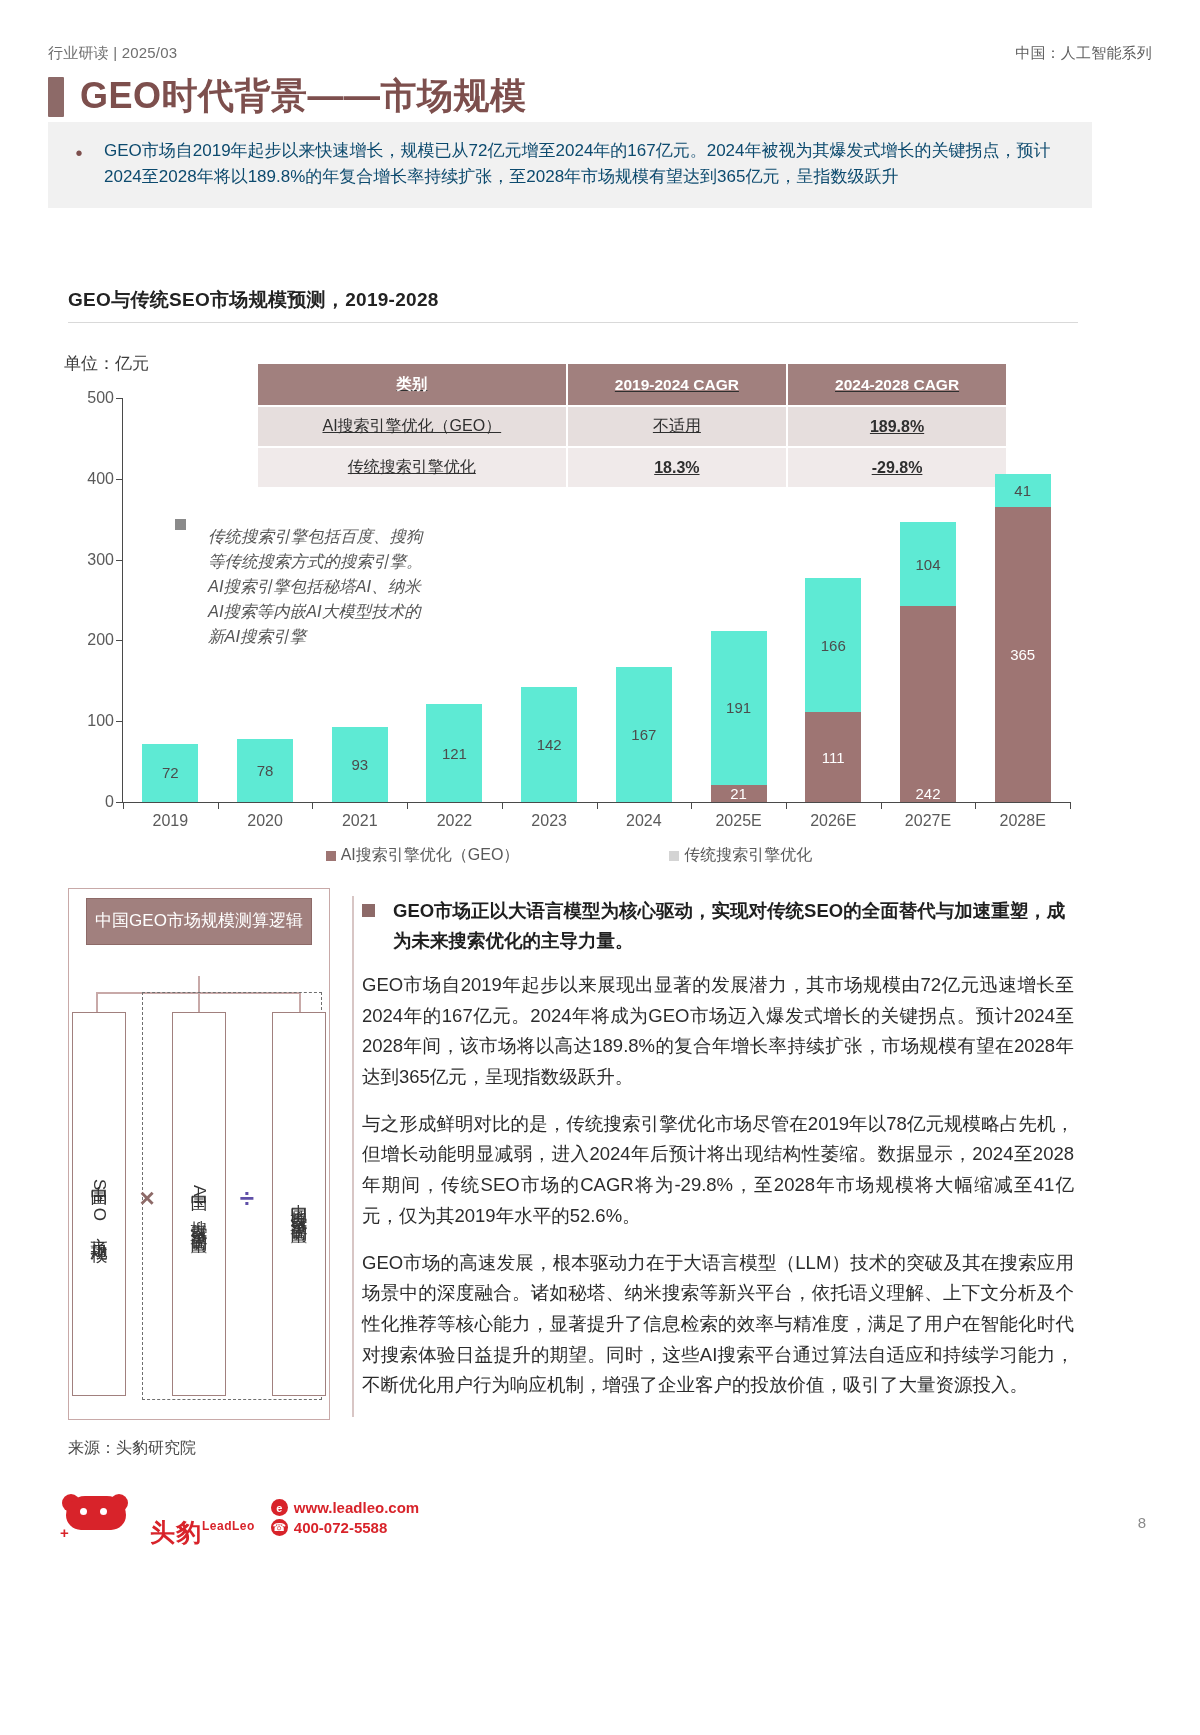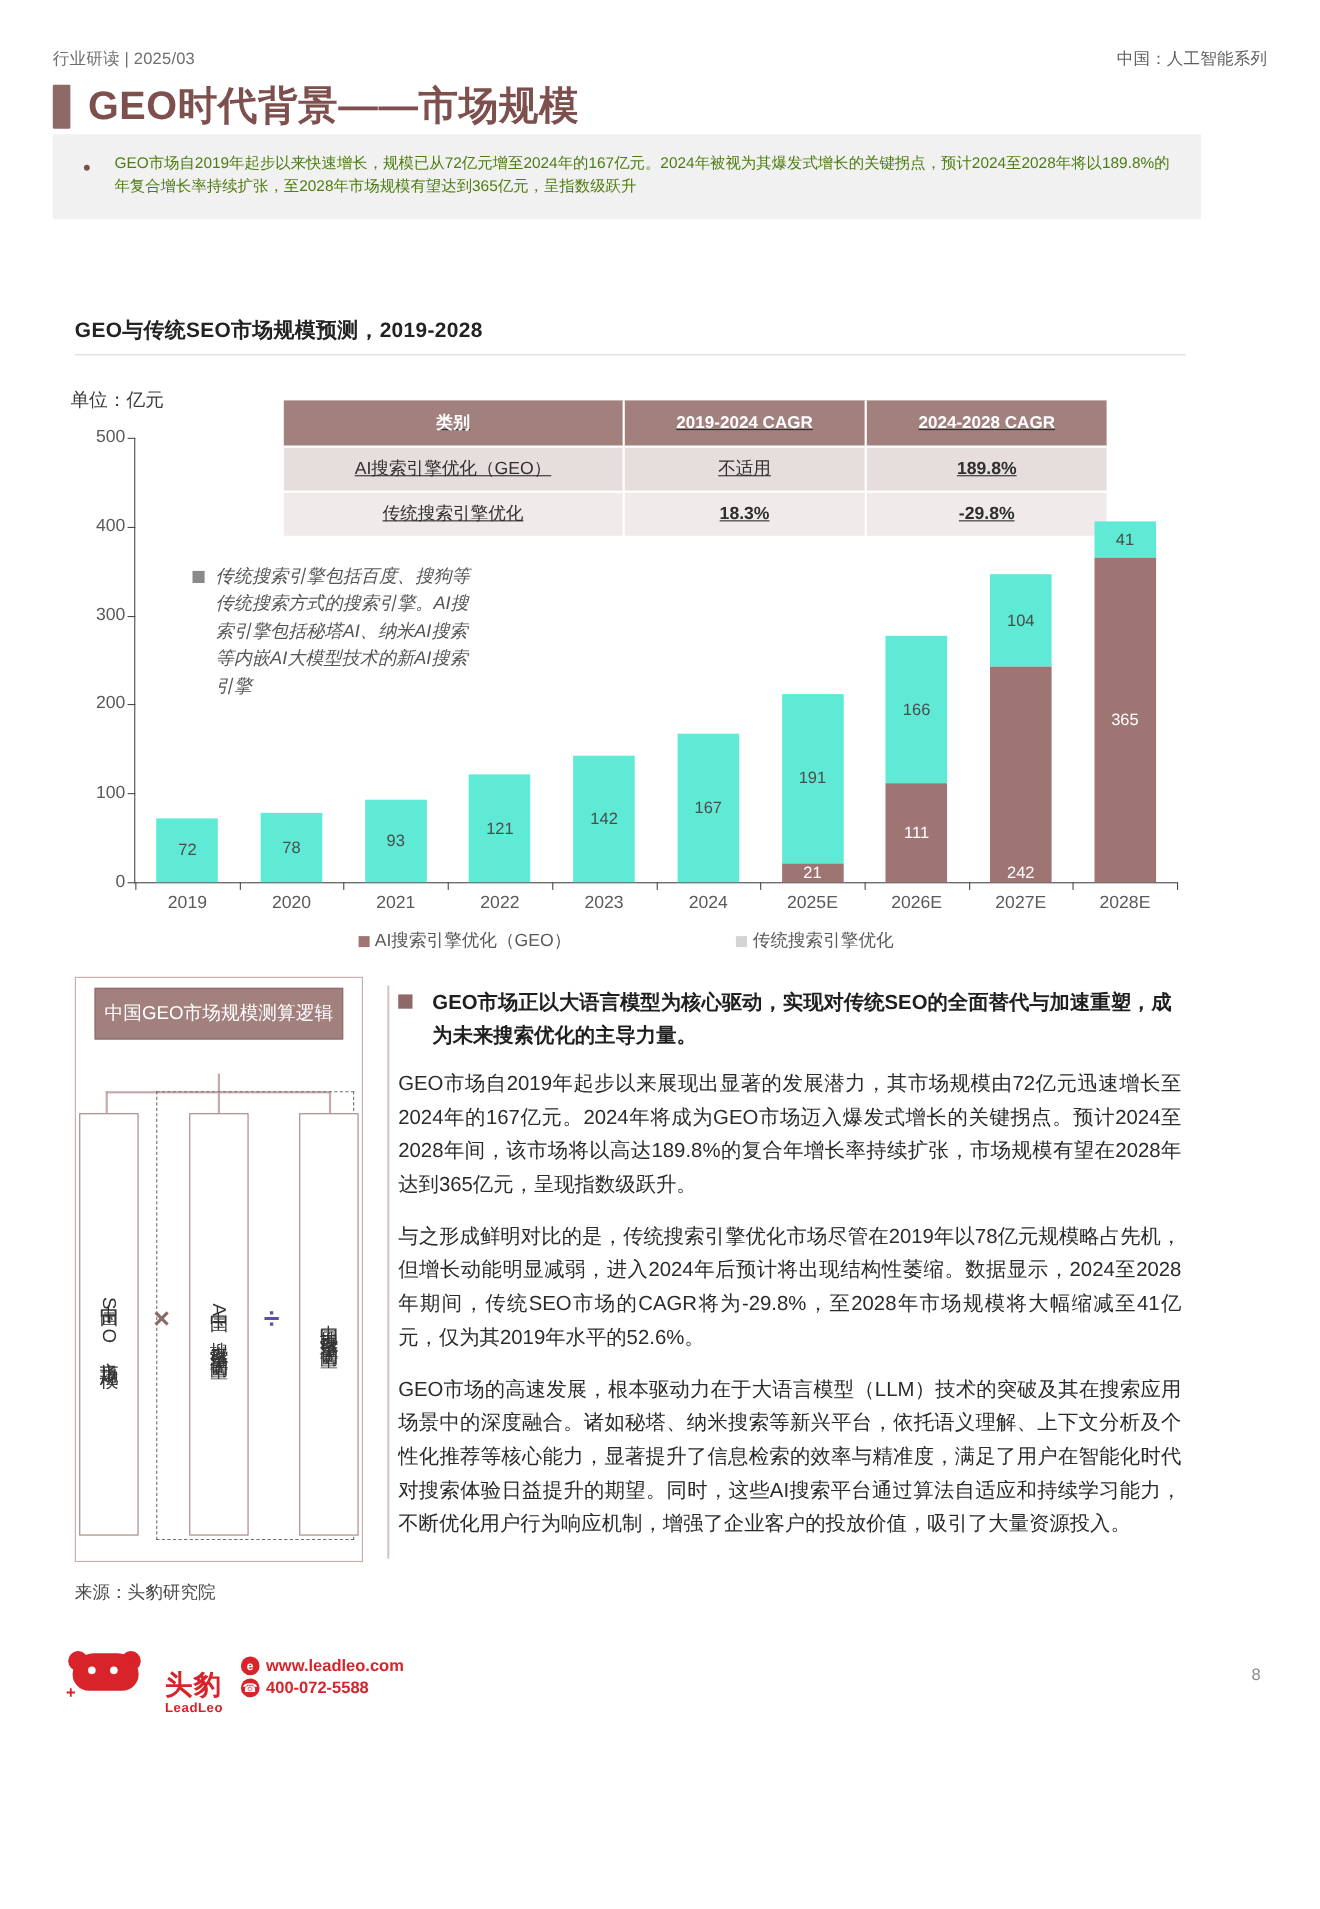--- a/index.html
+++ b/index.html
@@ -41,21 +41,21 @@
     background:#f1f1f1;
     padding:16px 20px 18px 20px;
     box-sizing:border-box;
     display:flex;gap:14px;
   }
   .summary .bullet{
     color:#7d4f4d;font-size:20px;line-height:1.1;padding-top:4px;flex:0 0 auto;
     width:22px;text-align:center;
   }
   .summary p{
-    margin:0;font-size:14px;line-height:1.52;color:#4d7c0f;letter-spacing:0px;
+    margin:0;font-size:17px;line-height:1.52;color:#0c4a6e;letter-spacing:0px;
   }
   
   .chart-title{
     position:absolute;left:68px;top:287px;
     font-size:19px;font-weight:bold;color:#222;letter-spacing:.3px;
   }
   .chart-rule{
     position:absolute;left:68px;top:322px;width:1010px;height:1px;background:#d9d9d9;
   }
   .unit{
@@ -113,21 +113,21 @@
     display:flex;
   }
   .xlabels span{flex:1 1 0;text-align:center;font-size:16px;color:#5a5a5a;}
   
   .annot{
     position:absolute;left:175px;top:512px;width:260px;
     display:flex;gap:10px;
   }
   .annot .sq{width:11px;height:11px;background:#8a8a8a;margin-top:7px;flex:0 0 auto;}
   .annot p{
-    margin:0;font-style:italic;font-size:16.5px;line-height:1.52;color:#555;
+    margin:12px;font-style:italic;font-size:16.5px;line-height:1.52;color:#555;
   }
   
   .legend{
     position:absolute;left:64px;top:845px;width:1010px;
     display:flex;justify-content:center;gap:150px;font-size:16px;color:#595959;
   }
   .legend .it{display:flex;align-items:center;gap:5px;}
   .legend .sq{width:10px;height:10px;}
   .legend .sq.geo{background:#9e7573;}
   .legend .sq.trad{background:#d4d4d4;}
@@ -203,21 +203,21 @@
   }
   .logo-mark .head{
     position:absolute;left:6px;top:4px;width:60px;height:34px;
     background:#d8232a;border-radius:28px 28px 22px 22px;
   }
   .logo-mark .ear-l{position:absolute;left:2px;top:2px;width:18px;height:18px;background:#d8232a;border-radius:50%;}
   .logo-mark .ear-r{position:absolute;left:50px;top:2px;width:18px;height:18px;background:#d8232a;border-radius:50%;}
   .logo-mark .eye-l{position:absolute;left:20px;top:16px;width:7px;height:7px;background:#fff;border-radius:50%;}
   .logo-mark .eye-r{position:absolute;left:40px;top:16px;width:7px;height:7px;background:#fff;border-radius:50%;}
   .logo-mark .plus{position:absolute;left:0px;top:32px;font-size:15px;color:#d8232a;font-weight:bold;}
-  .logo-txt{display:flex;flex-direction:column;justify-content:flex-end;margin-top:29px;}
+  .logo-txt{display:flex;flex-direction:row;justify-content:flex-end;margin-top:29px;}
   .logo-cn{font-size:25px;font-weight:bold;color:#d8232a;letter-spacing:1px;line-height:1.05;}
   .logo-en{font-size:12px;font-weight:bold;color:#d8232a;letter-spacing:.5px;}
   .foot-links{display:flex;flex-direction:column;gap:3px;margin-left:4px;}
   .foot-line{display:flex;align-items:center;gap:6px;font-size:15px;color:#d8232a;font-weight:bold;}
   .foot-line .glyph{
     display:inline-flex;align-items:center;justify-content:center;
     width:17px;height:17px;border-radius:50%;background:#d8232a;color:#fff;font-size:11px;font-weight:bold;
   }
   .pageno{
     position:absolute;right:54px;top:1514px;font-size:15px;color:#8a8a8a;

